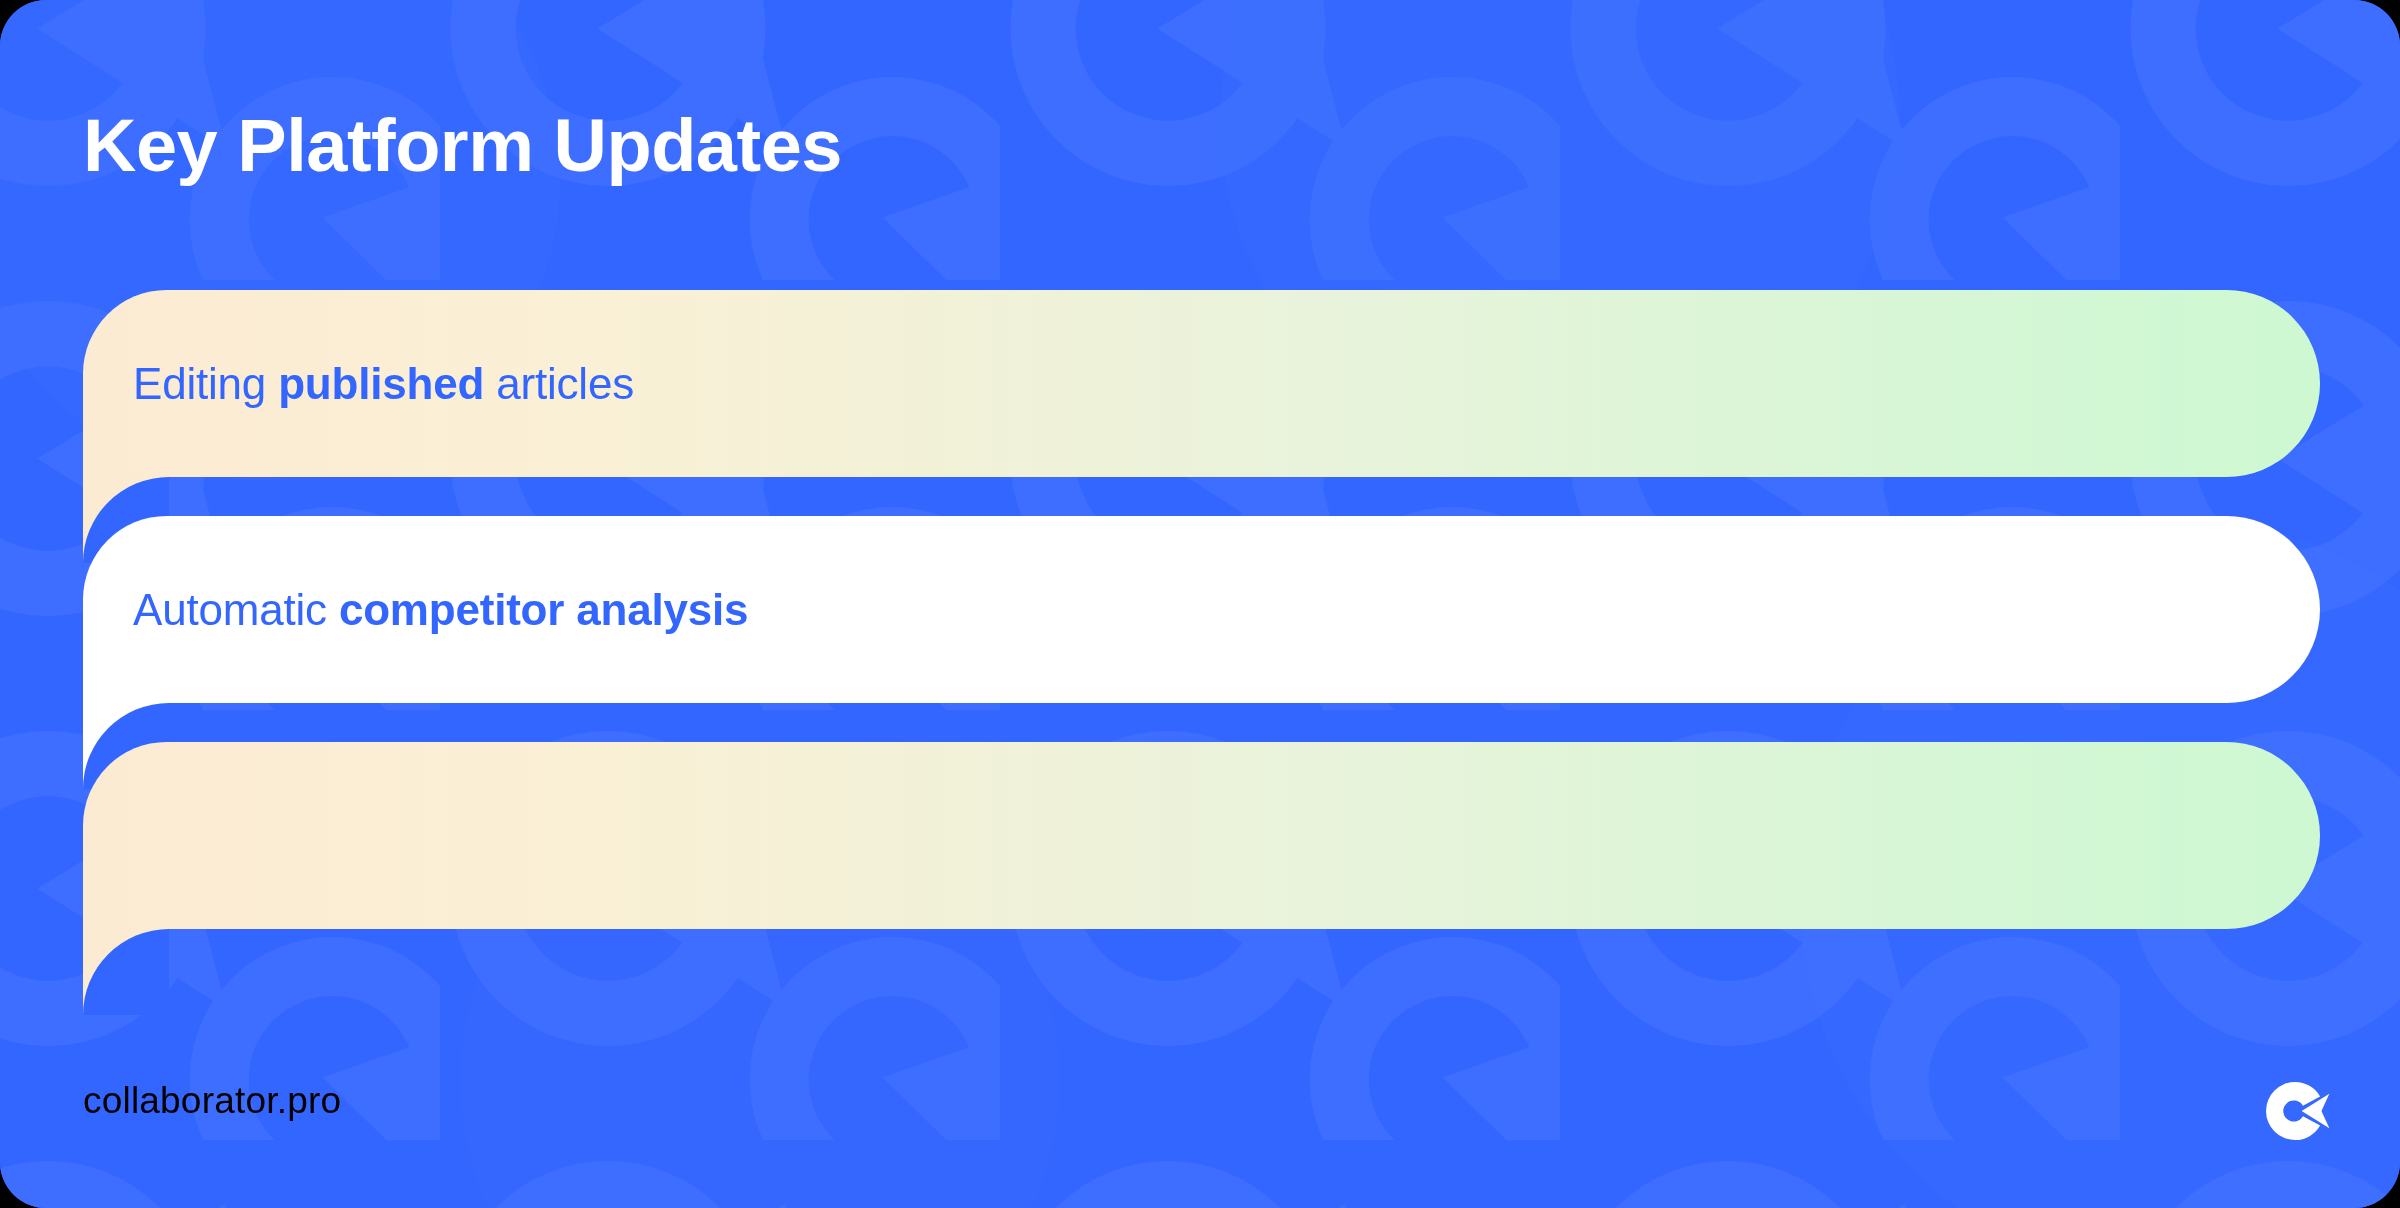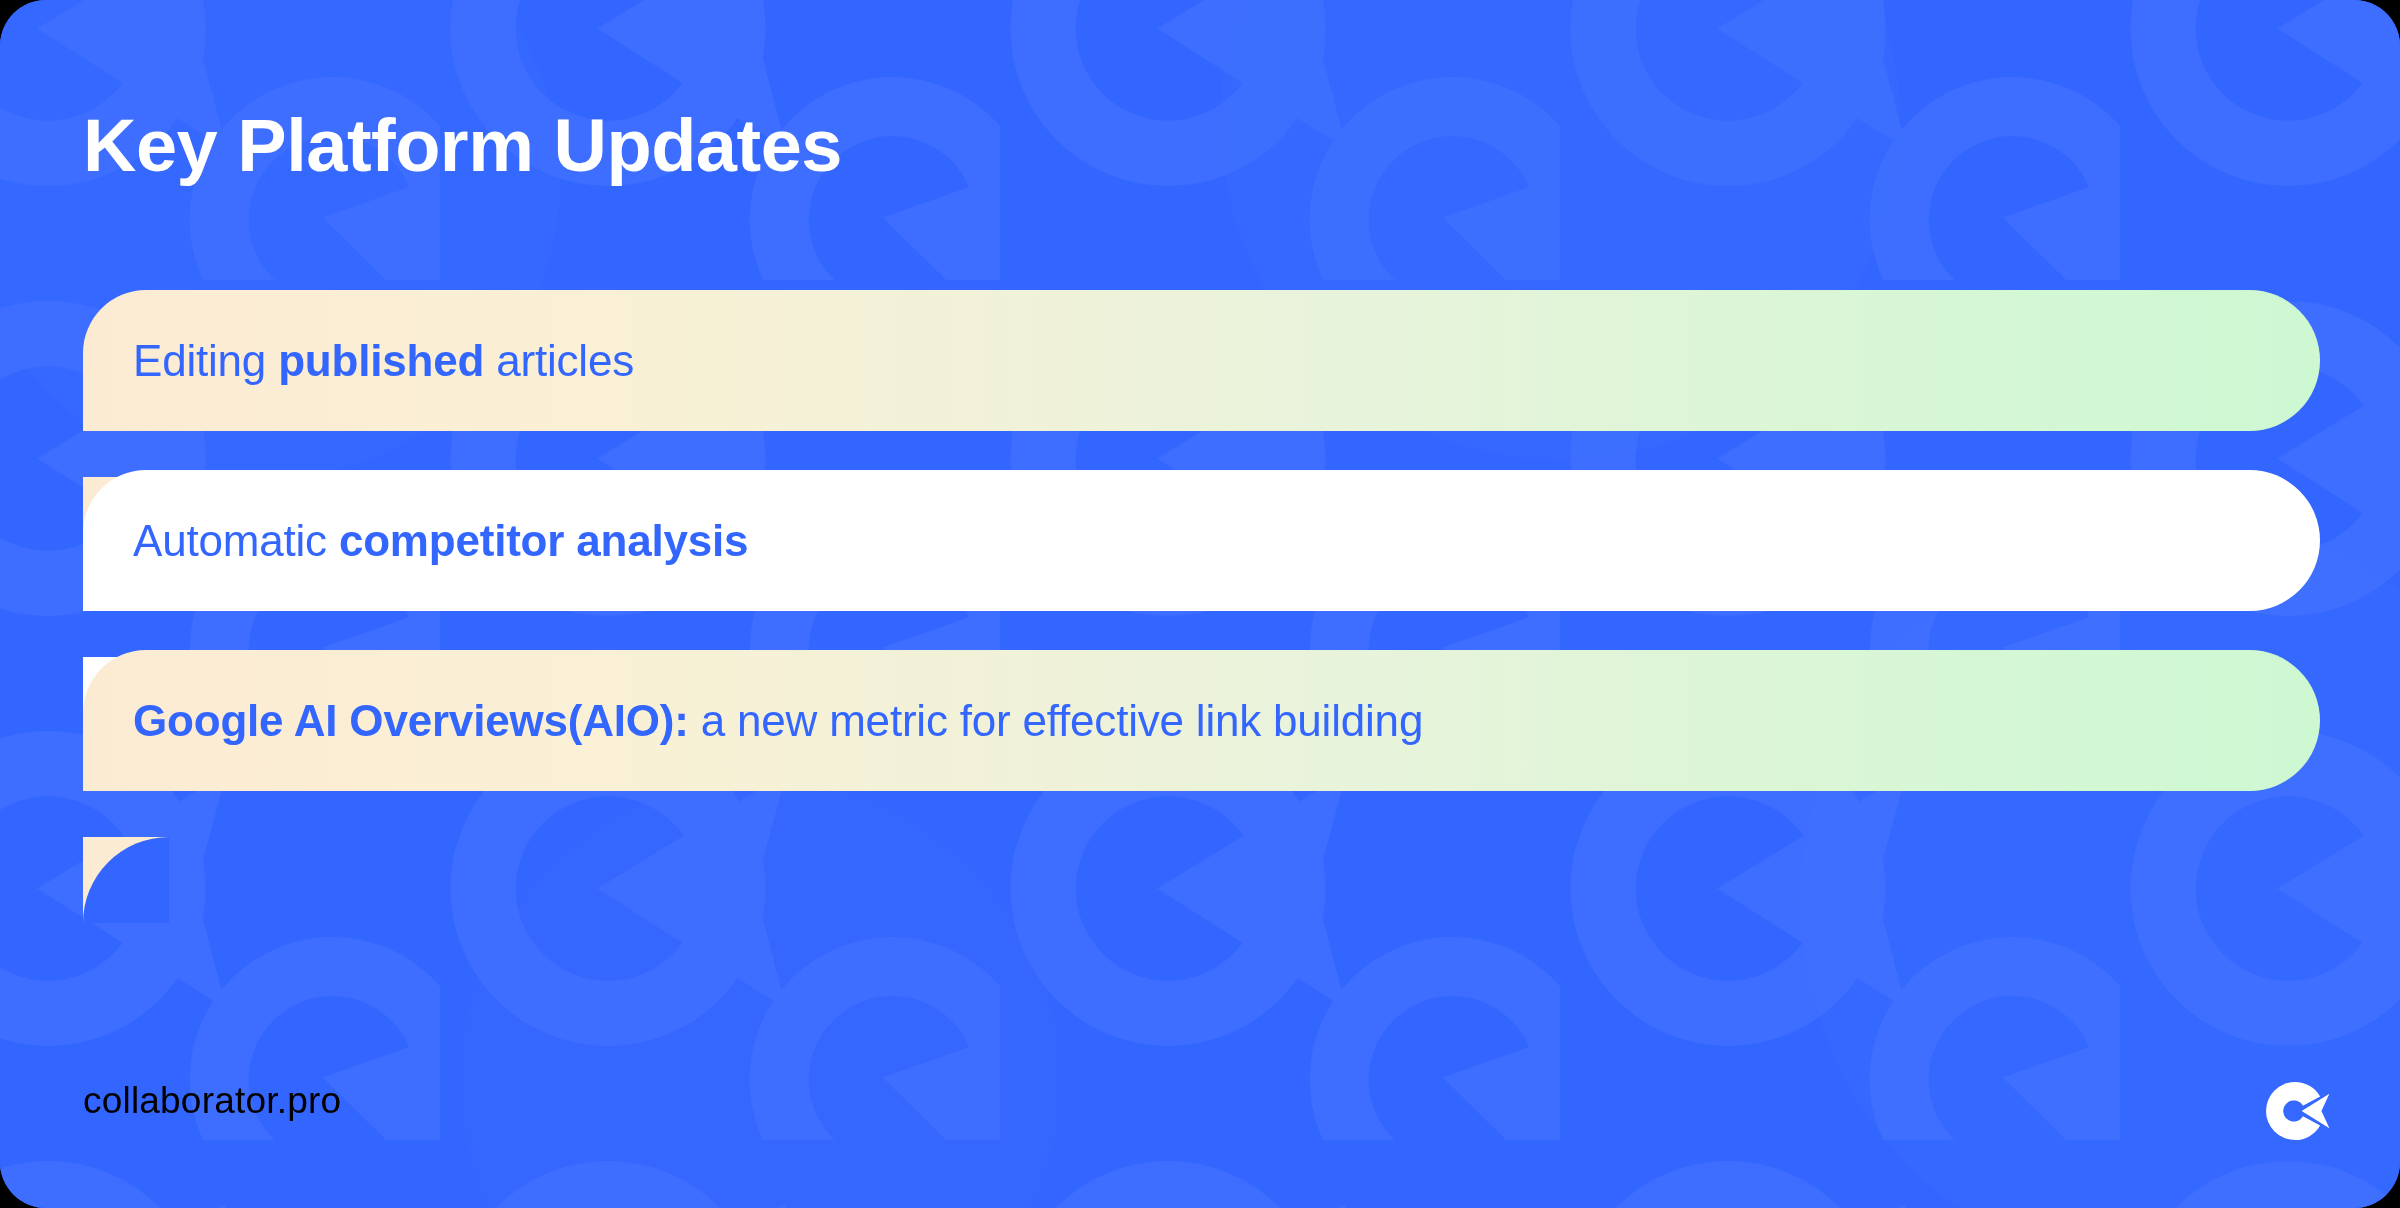--- a/index.html
+++ b/index.html
@@ -49,21 +49,21 @@
   #cards {
     position: absolute;
     left: 83px;
     top: 290px;
     width: 2237px;
   }
 
   .card {
     position: relative;
     width: 2237px;
-    height: 141px;
+    height: 187px;
     margin-bottom: 39px;
     border-top-left-radius: 84px;
     border-top-right-radius: 94px;
     border-bottom-right-radius: 94px;
     border-bottom-left-radius: 0px;
     display: flex;
     align-items: center;
   }
   .card:last-child { margin-bottom: 0; }
 
@@ -192,23 +192,20 @@
       <div class="card-text">
         <span>Automatic </span><b>competitor analysis</b><span></span>
       </div>
     </div>
 
     <div class="card grad-card">
       <div class="tail">
         <div class="tail-fill" style="background:#FCEBD3"></div>
         <div class="tail-cut"></div>
       </div>
-      <div class="card-text">
-        <span></span><b>Google AI Overviews(AIO):</b><span> a new metric for effective link building</span>
-      </div>
     </div>
 
   </div>
 
   <div id="footer-url">collaborator.pro</div>
 
   <svg id="footer-logo" viewBox="0 0 100 100" aria-hidden="true">
     <path d="M44 6
              A44 44 0 1 0 44 94
              A44 44 0 0 0 82 72

